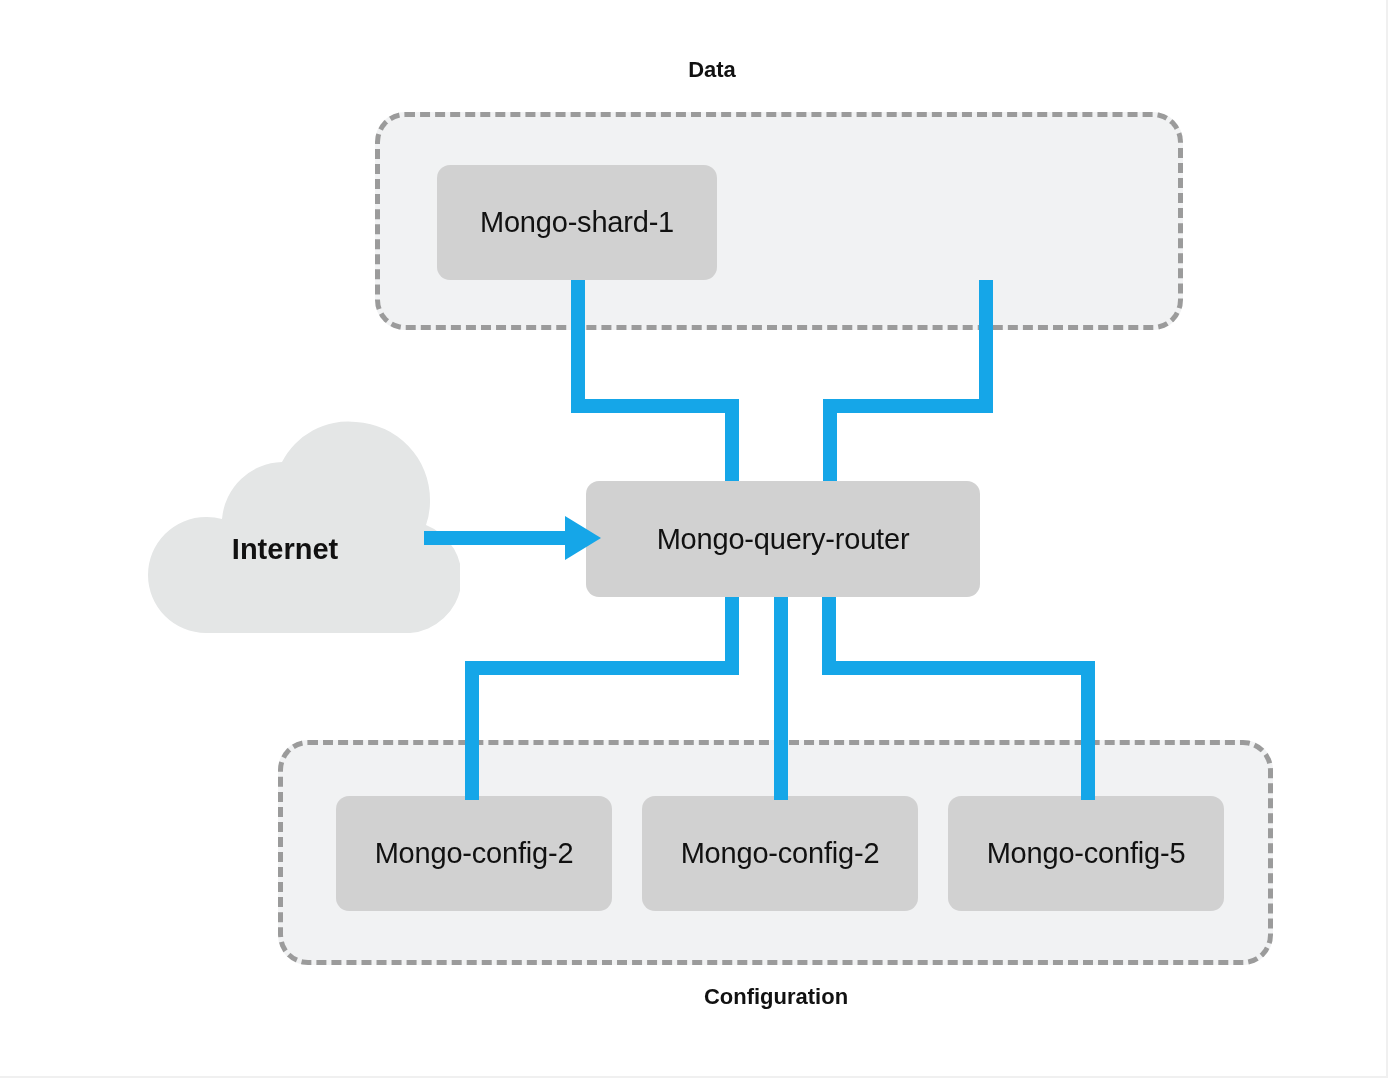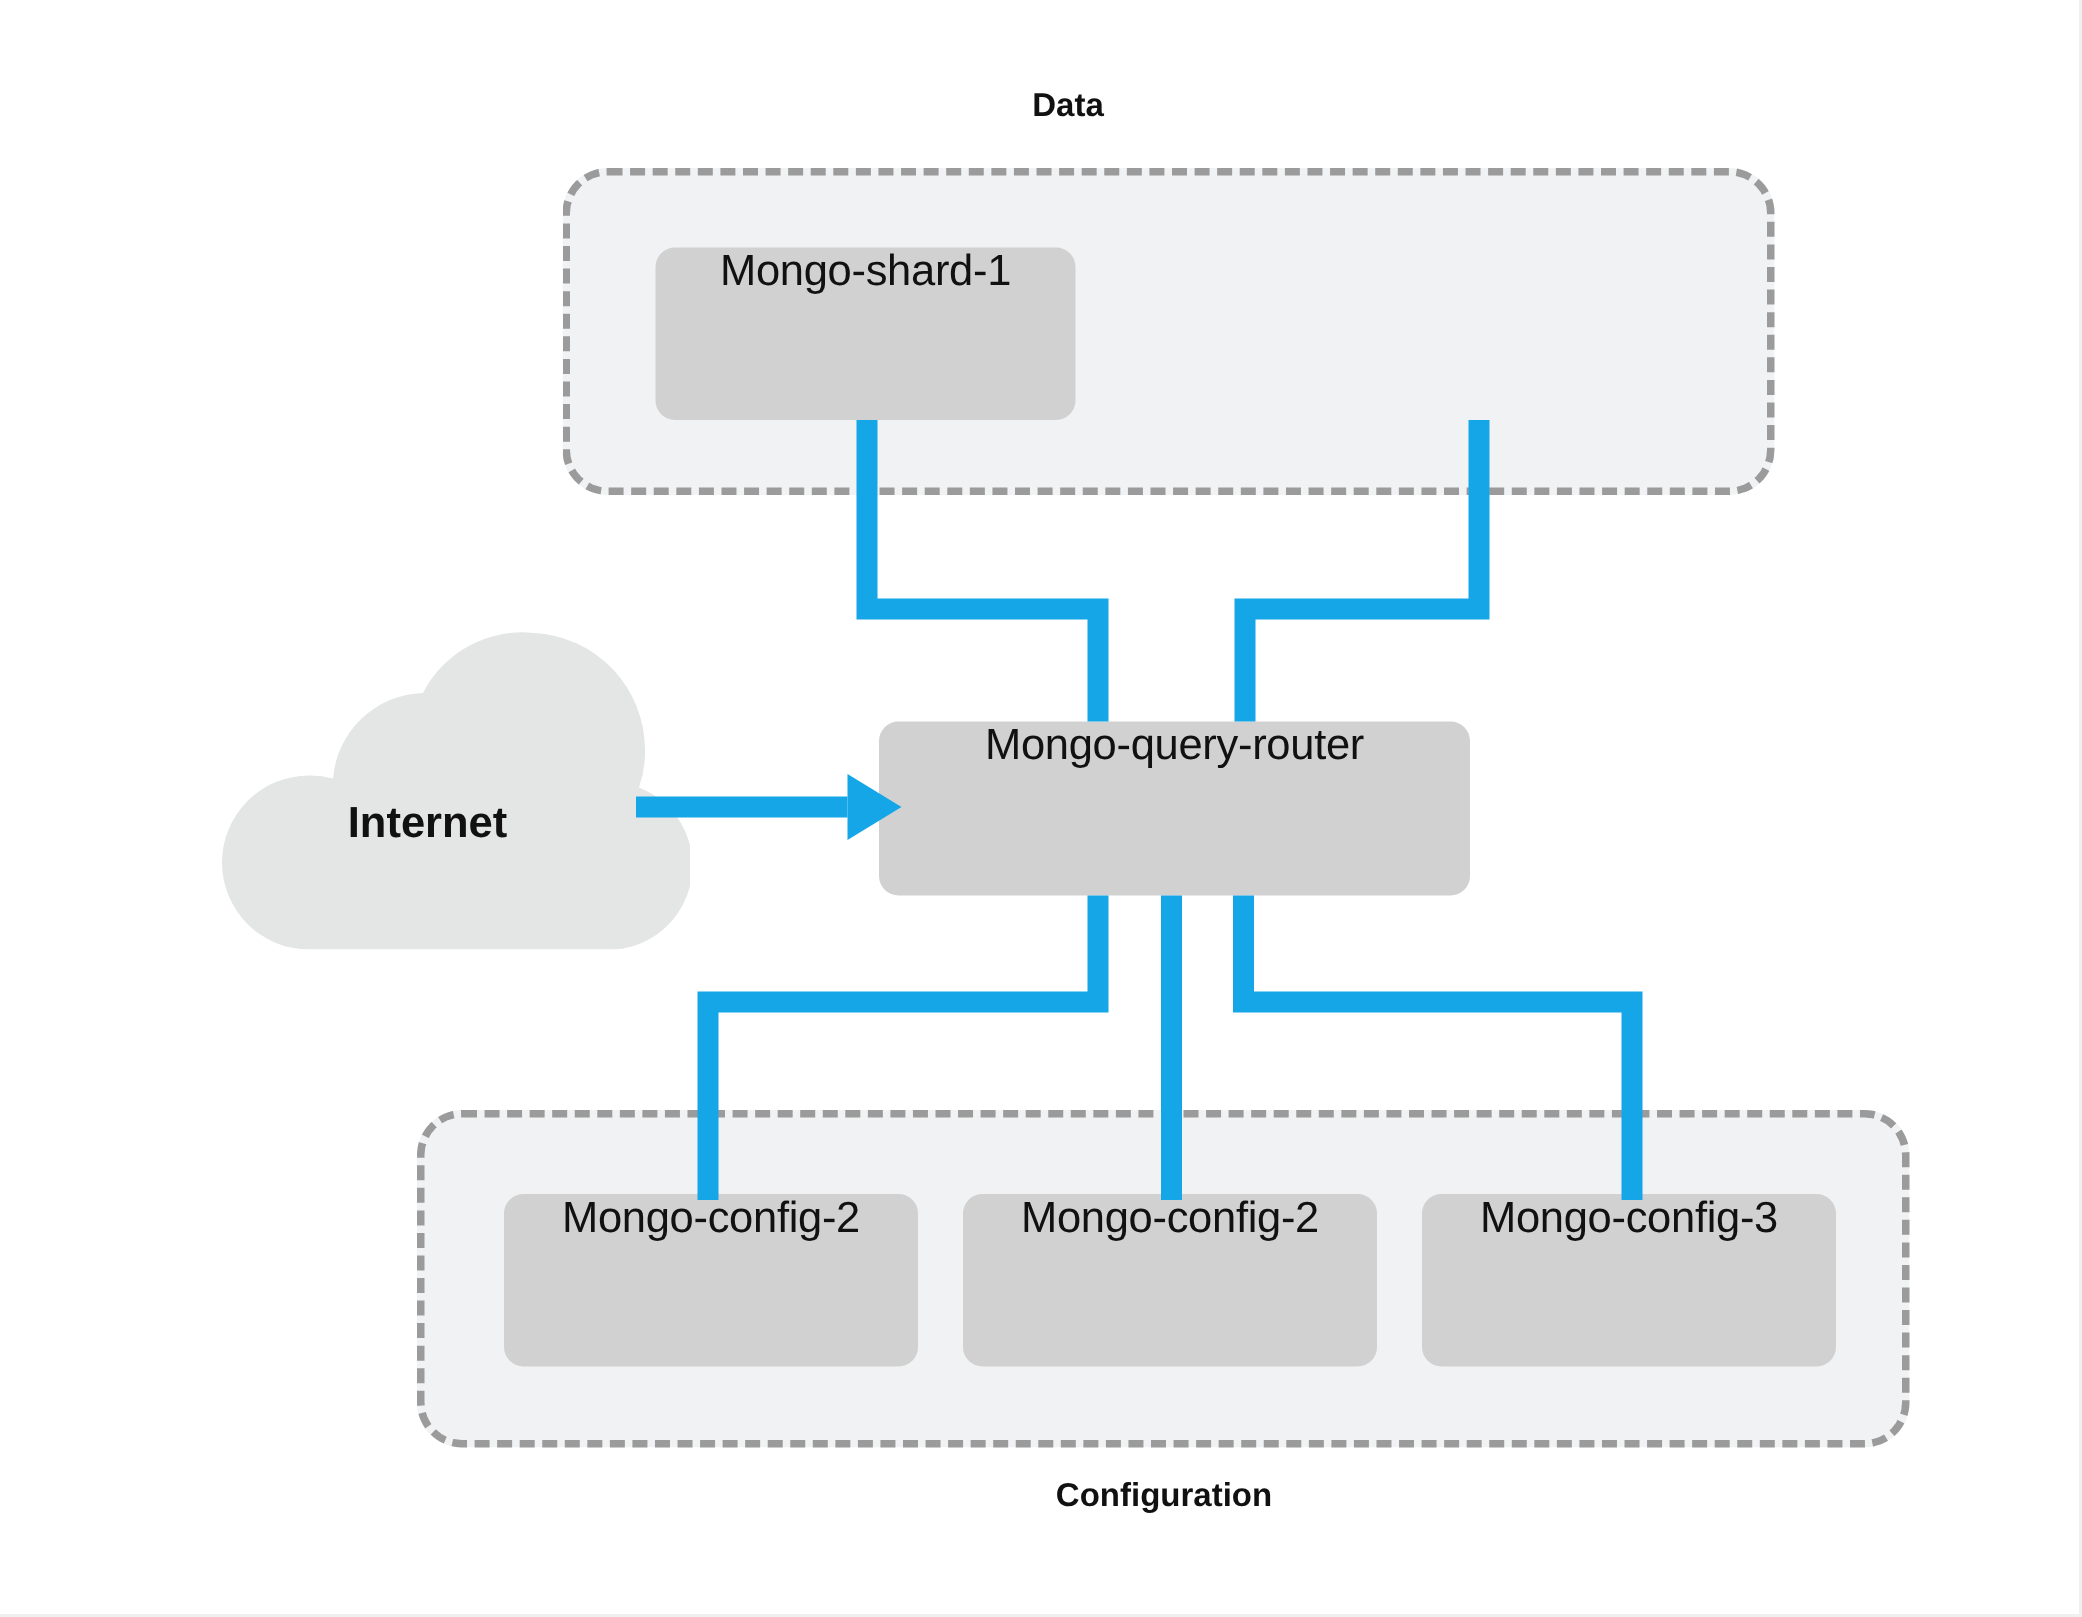--- a/index.html
+++ b/index.html
@@ -31,20 +31,21 @@
     border: 5px dashed #9b9b9b;
     border-radius: 30px;
     box-sizing: border-box;
   }
   
   .node {
     position: absolute;
     background: #d1d1d1;
     border-radius: 13px;
     display: flex;
+    align-items: center;
     justify-content: center;
     box-sizing: border-box;
     color: #111111;
     font-size: 29px;
     font-weight: 400;
     letter-spacing: -0.2px;
     white-space: nowrap;
   }
   
   .caption {
@@ -106,21 +107,21 @@
 
   <div class="node" style="left:336px; top:796px; width:276px; height:115px;">
     <span>Mongo-config-2</span>
   </div>
 
   <div class="node" style="left:642px; top:796px; width:276px; height:115px;">
     <span>Mongo-config-2</span>
   </div>
 
   <div class="node" style="left:948px; top:796px; width:276px; height:115px;">
-    <span>Mongo-config-3</span>
+    <span>Mongo-config-5</span>
   </div>
 
   <div class="caption" style="left:670px; top:984px; width:212px;">Configuration</div>
 
   <svg id="wires">
 
     <polyline points="578,280 578,406 732,406 732,481" fill="none" stroke="#15a6e8" stroke-width="14" stroke-linecap="butt" stroke-linejoin="miter"></polyline>
 
     <polyline points="986,280 986,406 830,406 830,481" fill="none" stroke="#15a6e8" stroke-width="14" stroke-linecap="butt" stroke-linejoin="miter"></polyline>
 

